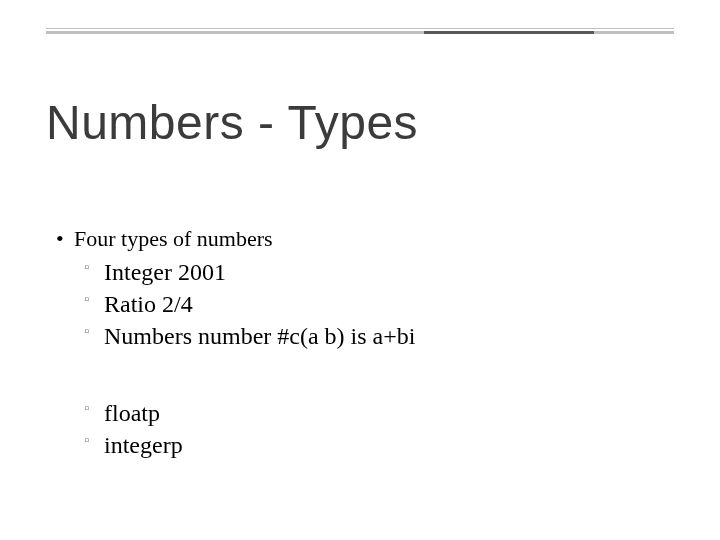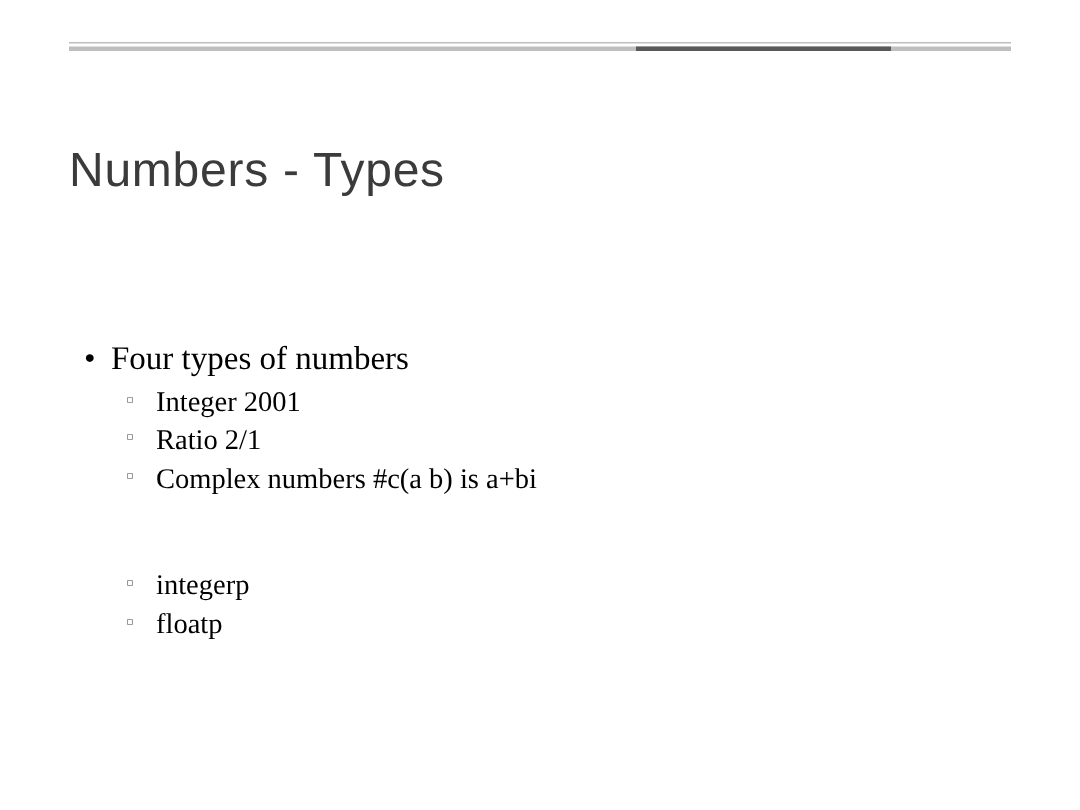--- a/index.html
+++ b/index.html
@@ -47,21 +47,21 @@
     top: 3px;
     width: 170px;
     height: 3px;
     background: #595959;
   }
   .title {
     position: absolute;
     left: 46px;
     top: 95px;
     font-family: "Trebuchet MS", "Segoe UI", Arial, sans-serif;
-    font-size: 32px;
+    font-size: 48px;
     font-weight: 400;
     color: #3b3b3b;
     letter-spacing: 0.5px;
   }
   .content {
     position: absolute;
     left: 56px;
     top: 178px;
     right: 46px;
     font-size: 22px;
@@ -78,21 +78,21 @@
     position: absolute;
     left: 0;
     top: 0;
     font-size: 22px;
     color: #000;
   }
   .l2 {
     margin: 2px 0 2px 28px;
     padding-left: 20px;
     position: relative;
-    font-size: 19px;
+    font-size: 24px;
   }
   .l2::before {
     content: "▫";
     position: absolute;
     left: 0;
     top: 1px;
     font-size: 15px;
     color: #808080;
   }
   .group { margin-bottom: 6px; }
@@ -110,26 +110,26 @@
   </div>
 
   <div class="title">Numbers - Types</div>
 
   <div class="content">
 
     <div class="top-group">
       <div class="l1">Four types of numbers</div>
       <div class="group">
         <div class="l2">Integer   2001</div>
-        <div class="l2">Ratio   2/1</div>
-        <div class="l2">Complex numbers   #c(a b) is a+bi</div>
+        <div class="l2">Ratio   2/4</div>
+        <div class="l2">Numbers number   #c(a b) is a+bi</div>
       </div>
     </div>
 
     <div class="top-group">
       <div class="group">
+        <div class="l2">floatp</div>
         <div class="l2">integerp</div>
-        <div class="l2">floatp</div>
       </div>
     </div>
 
   </div>
 </div>
 
 </body></html>

